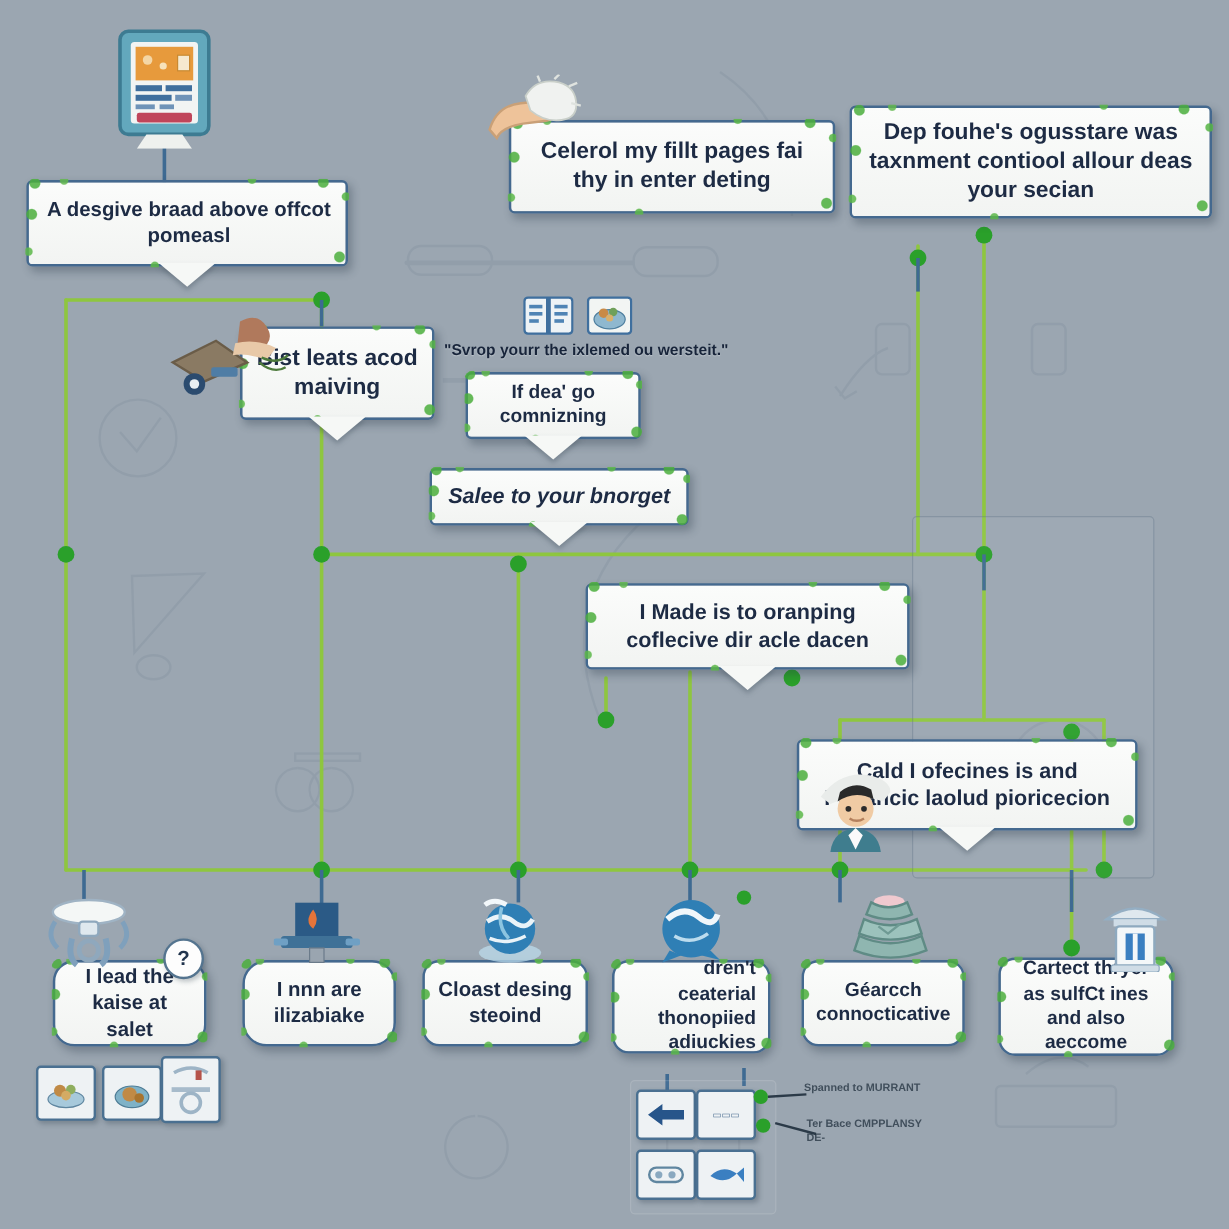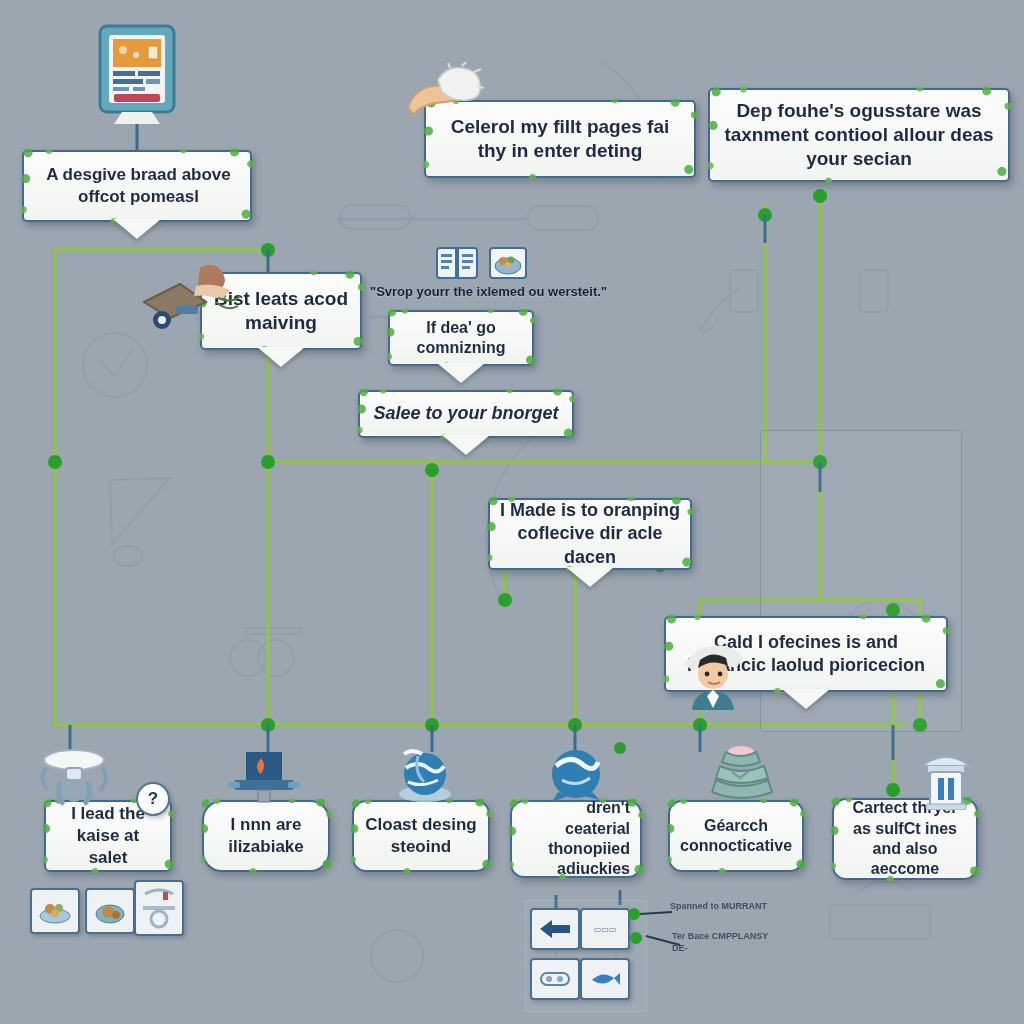--- a/index.html
+++ b/index.html
@@ -377,21 +377,21 @@
     <g fill="#2aa02a">
       <circle cx="634" cy="914" r="6"></circle>
       <circle cx="636" cy="938" r="6"></circle>
     </g>
   </svg>
   <div class="legend-text" style="left:670px;top:900px;width:110px;">Spanned to MURRANT</div>
   <div class="legend-text" style="left:672px;top:930px;width:110px;">Ter Bace CMPPLANSY DE-</div>
 
   <div class="quote" style="left:370px;top:284px;">"Svrop yourr the ixlemed ou wersteit."</div>
 
-  <div class="callout" style="left:22px;top:150px;width:230px;height:72px;font-size:17px;padding-left:13px;">
+  <div class="callout" style="left:22px;top:150px;width:268px;height:72px;font-size:17px;padding-left:13px;">
     <span class="txt">A desgive braad above offcot pomeasl</span>
       <div class="tail"></div>
   </div>
 
   <div class="callout" style="left:398px;top:100px;width:272px;height:78px;font-size:19px;margin-left:26px;">
     <span class="txt">Celerol my fillt pages fai thy in enter deting</span>
   </div>
 
   <div class="callout notail" style="left:708px;top:88px;width:302px;height:94px;font-size:19px;text-align:center;">
     <span class="txt">Dep fouhe's ogusstare was taxnment contiool allour deas your secian</span>
@@ -405,31 +405,31 @@
   <div class="callout" style="left:388px;top:310px;width:146px;height:56px;font-size:16px;">
     <span class="txt">If dea' go comnizning</span>
       <div class="tail"></div>
   </div>
 
   <div class="callout" style="left:358px;top:390px;width:216px;height:48px;font-size:18px;font-style:italic;">
     <span class="txt">Salee to your bnorget</span>
       <div class="tail"></div>
   </div>
 
-  <div class="callout" style="left:488px;top:498px;width:204px;height:72px;font-size:18px;">
+  <div class="callout" style="left:488px;top:486px;width:270px;height:72px;font-size:18px;">
     <span class="txt">I Made is to oranping coflecive dir acle dacen</span>
       <div class="tail"></div>
   </div>
 
   <div class="callout" style="left:664px;top:616px;width:284px;height:76px;font-size:18px;">
     <span class="txt">Cald I ofecines is and Pahancic laolud pioricecion</span>
       <div class="tail"></div>
   </div>
 
-  <div class="callout notail" style="left:44px;top:800px;width:128px;height:72px;font-size:17px;border-radius:6px;">
+  <div class="callout notail" style="left:44px;top:800px;width:128px;height:72px;font-size:17px;border-radius:18px;">
     <span class="txt">I lead the kaise at salet</span>
   </div>
   <div class="callout notail" style="left:202px;top:800px;width:128px;height:72px;font-size:17px;border-radius:20px;">
     <span class="txt">I nnn are ilizabiake</span>
   </div>
   <div class="callout notail" style="left:352px;top:800px;width:138px;height:72px;font-size:17px;border-radius:14px;">
     <span class="txt">Cloast desing steoind</span>
   </div>
   <div class="callout notail" style="left:510px;top:800px;width:132px;height:78px;font-size:16px;border-radius:14px;text-align:right;">
     <span class="txt">dren't ceaterial thonopiied adiuckies</span>

